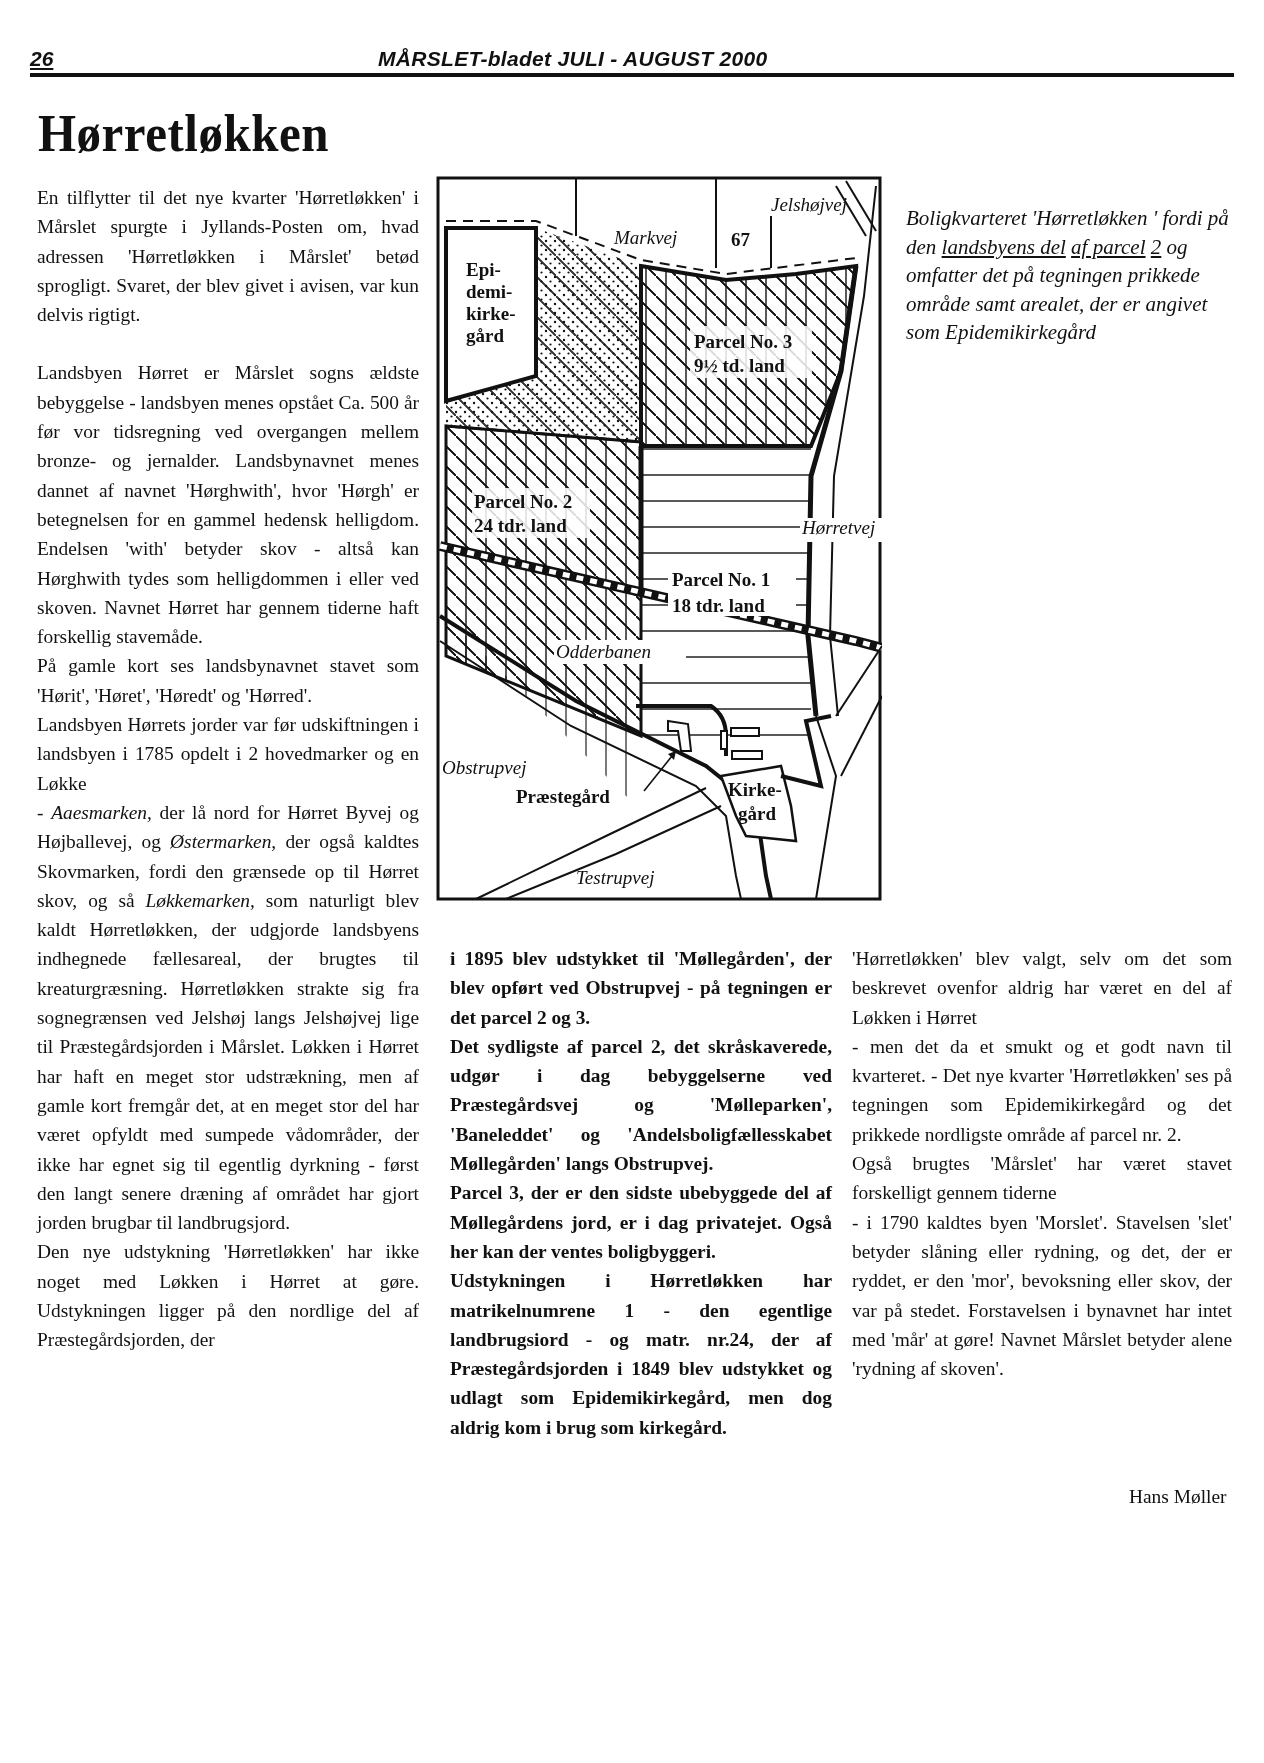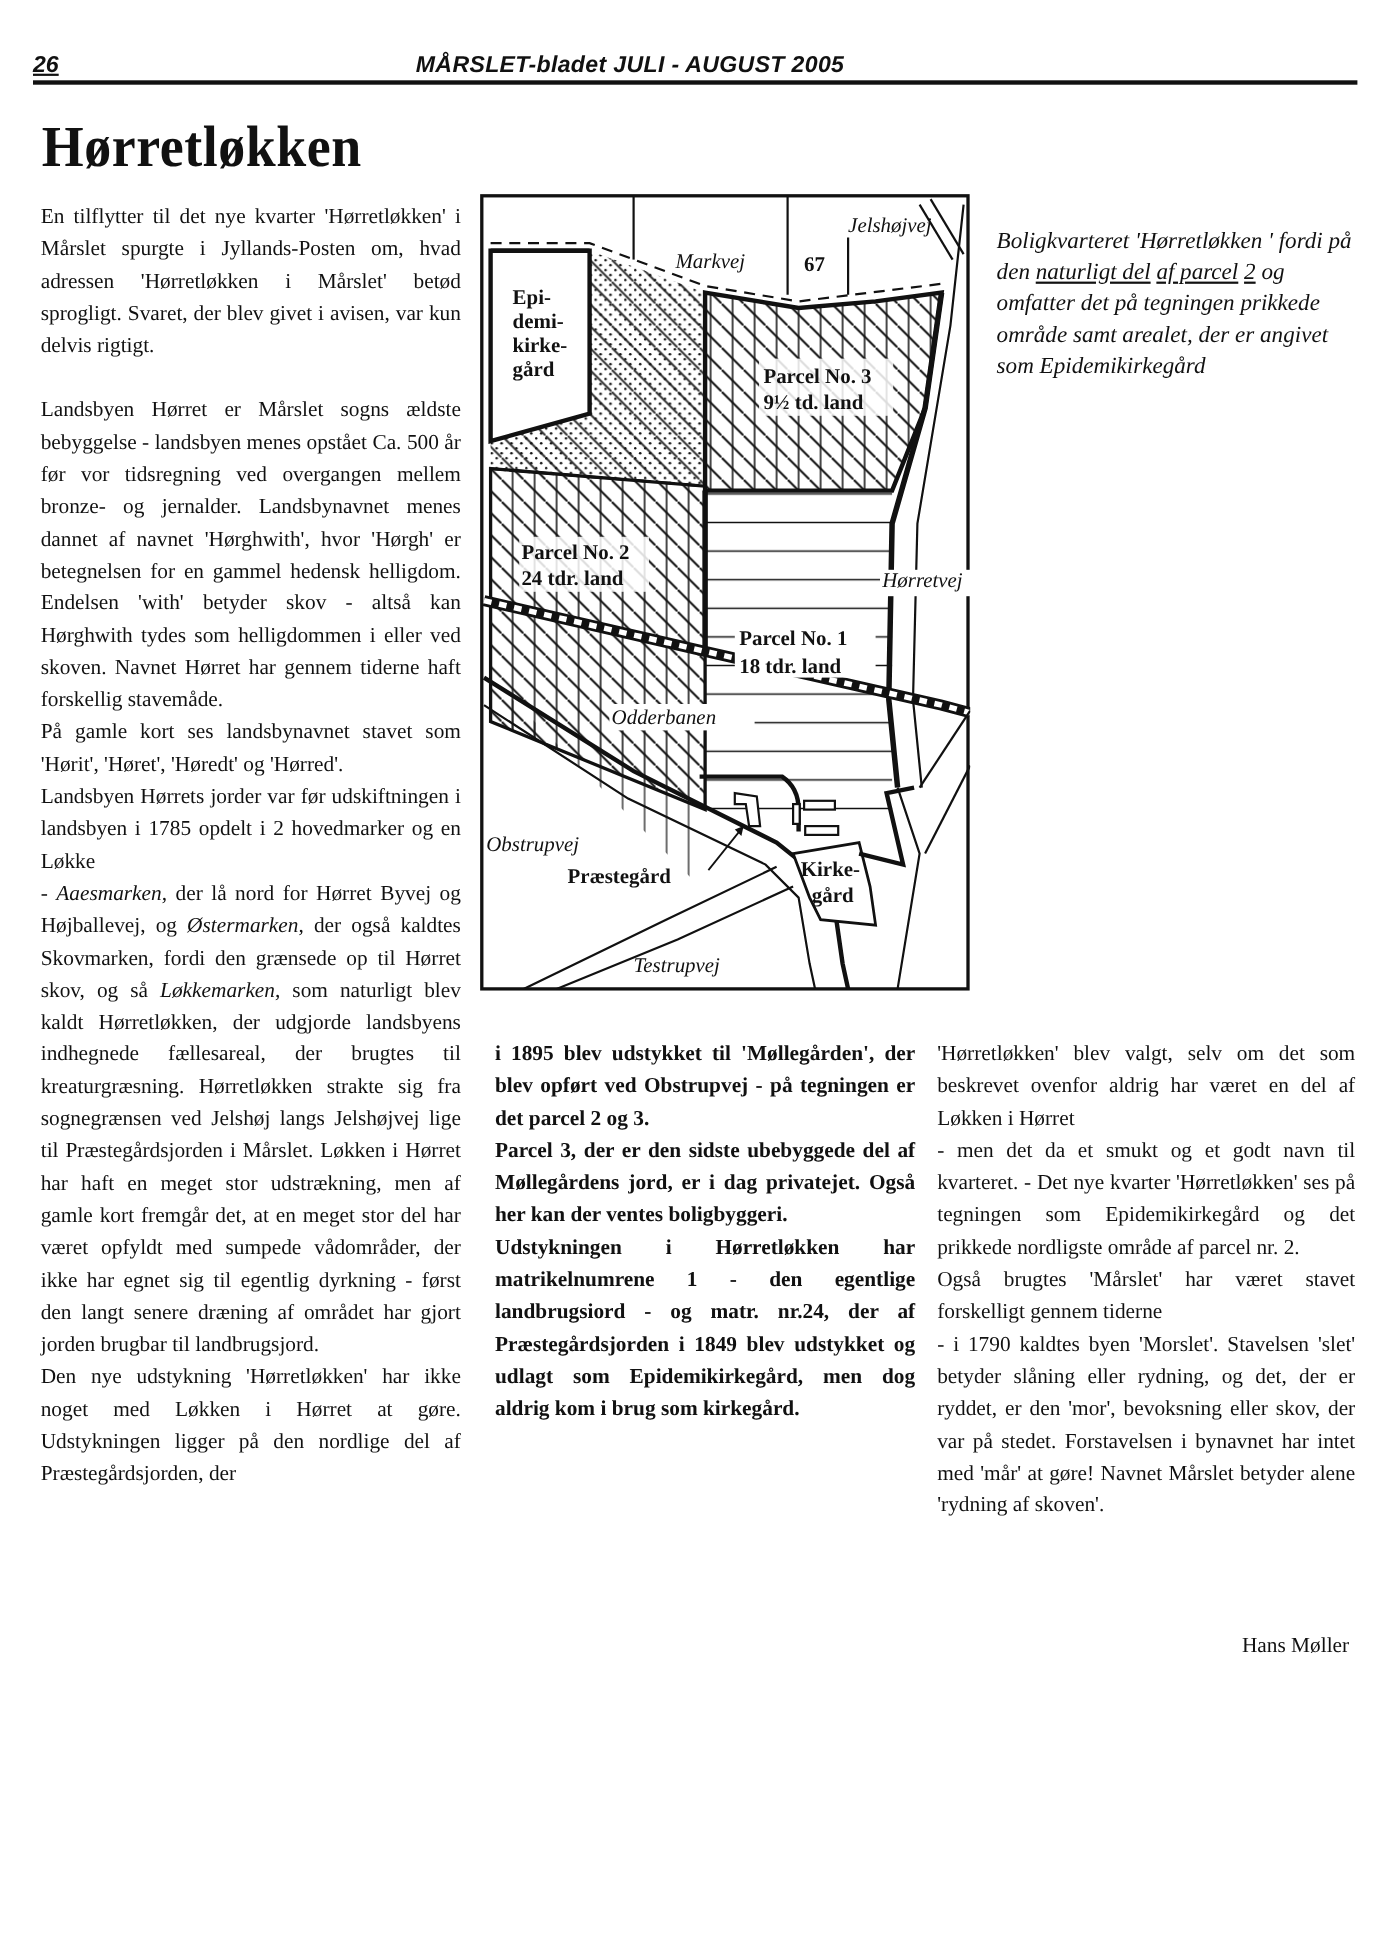--- a/index.html
+++ b/index.html
@@ -19,21 +19,21 @@
   .caption u { text-decoration: underline; }
   .map { position: absolute; left: 436px; top: 176px; width: 446px; height: 725px; }
   .map svg { width: 100%; height: 100%; display: block; }
   .mlabel { font-family: "Liberation Serif", serif; font-weight: bold; font-size: 19px; fill: #111; }
   .mroad { font-family: "Liberation Serif", serif; font-style: italic; font-size: 19px; fill: #111; }
 </style>
 </head>
 <body>
 
 <div class="hdr-num">26</div>
-<div class="hdr-title">MÅRSLET-bladet  JULI - AUGUST 2005</div>
+<div class="hdr-title">MÅRSLET-bladet  JULI - AUGUST 2000</div>
 <div class="hdr-rule"></div>
 
 <div class="headline">Hørretløkken</div>
 
 <div class="col col-left">
   <p>En tilflytter til det nye kvarter 'Hørretløkken' i Mårslet spurgte i Jyllands-Posten om, hvad adressen 'Hørretløkken i Mårslet' betød sprogligt. Svaret, der blev givet i avisen, var kun delvis rigtigt.</p>
   <p class="gap">Landsbyen Hørret er Mårslet sogns ældste bebyggelse - landsbyen menes opstået Ca. 500 år før vor tidsregning ved overgangen mellem bronze- og jernalder. Landsbynavnet menes dannet af navnet 'Hørghwith', hvor 'Hørgh' er betegnelsen for en gammel hedensk helligdom. Endelsen 'with' betyder skov - altså kan Hørghwith tydes som helligdommen i eller ved skoven. Navnet Hørret har gennem tiderne haft forskellig stavemåde.</p>
   <p>På gamle kort ses landsbynavnet stavet som 'Hørit', 'Høret', 'Høredt' og 'Hørred'.</p>
   <p>Landsbyen Hørrets jorder var før udskiftningen i landsbyen i 1785 opdelt i 2 hovedmarker og en Løkke</p>
   <p><span>- </span><i>Aaesmarken,</i><span> der lå nord for Hørret Byvej og Højballevej, og </span><i>Østermarken,</i><span> der også kaldtes Skovmarken, fordi den grænsede op til Hørret skov, og så </span><i>Løkkemarken,</i><span> som naturligt blev kaldt Hørretløkken, der udgjorde landsbyens indhegnede fællesareal, der brugtes til kreaturgræsning. Hørretløkken strakte sig fra sognegrænsen ved Jelshøj langs Jelshøjvej lige til Præstegårdsjorden i Mårslet. Løkken i Hørret har haft en meget stor udstrækning, men af gamle kort fremgår det, at en meget stor del har været opfyldt med sumpede vådområder, der ikke har egnet sig til egentlig dyrkning - først den langt senere dræning af området har gjort jorden brugbar til landbrugsjord.</span></p>
@@ -136,24 +136,25 @@
     <text class="mroad" x="120" y="482">Odderbanen</text>
     <rect x="4" y="582" width="124" height="24" fill="#fff"></rect>
     <text class="mroad" x="6" y="598">Obstrupvej</text>
     <text class="mlabel" x="80" y="627">Præstegård</text>
     <text class="mlabel" x="292" y="620">Kirke-</text>
     <text class="mlabel" x="302" y="644">gård</text>
     <text class="mroad" x="140" y="708">Testrupvej</text>
   </svg>
 </div>
 
-<div class="caption"><span>Boligkvarteret 'Hørretløkken ' fordi på den </span><u>naturligt del</u><span> </span><u>af parcel</u><span> </span><u>2</u><span> og omfatter det på tegningen prikkede område samt arealet, der er angivet som Epidemikirkegård</span></div>
+<div class="caption"><span>Boligkvarteret 'Hørretløkken ' fordi på den </span><u>landsbyens del</u><span> </span><u>af parcel</u><span> </span><u>2</u><span> og omfatter det på tegningen prikkede område samt arealet, der er angivet som Epidemikirkegård</span></div>
 
 <div class="col col-mid">
   <p>i 1895 blev udstykket til 'Møllegården', der blev opført ved Obstrupvej - på tegningen er det parcel 2 og 3.</p>
+  <p>Det sydligste af parcel 2, det skråskaverede, udgør i dag bebyggelserne ved Præstegårdsvej og 'Mølleparken', 'Baneleddet' og 'Andelsboligfællesskabet Møllegården' langs Obstrupvej.</p>
   <p>Parcel 3, der er den sidste ubebyggede del af Møllegårdens jord, er i dag privatejet. Også her kan der ventes boligbyggeri.</p>
   <p>Udstykningen i Hørretløkken har matrikelnumrene 1 - den egentlige landbrugsiord - og matr. nr.24, der af Præstegårdsjorden i 1849 blev udstykket og udlagt som Epidemikirkegård, men dog aldrig kom i brug som kirkegård.</p>
 </div>
 
 <div class="col col-right">
   <p>'Hørretløkken' blev valgt, selv om det som beskrevet ovenfor aldrig har været en del af Løkken i Hørret</p>
   <p>- men det da et smukt og et godt navn til kvarteret. - Det nye kvarter 'Hørretløkken' ses på tegningen som Epidemikirkegård og det prikkede nordligste område af parcel nr. 2.</p>
   <p>Også brugtes 'Mårslet' har været stavet forskelligt gennem tiderne</p>
   <p>- i 1790 kaldtes byen 'Morslet'. Stavelsen 'slet' betyder slåning eller rydning, og det, der er ryddet, er den 'mor', bevoksning eller skov, der var på stedet. Forstavelsen i bynavnet har intet med 'mår' at gøre! Navnet Mårslet betyder alene 'rydning af skoven'.</p>
 </div>

